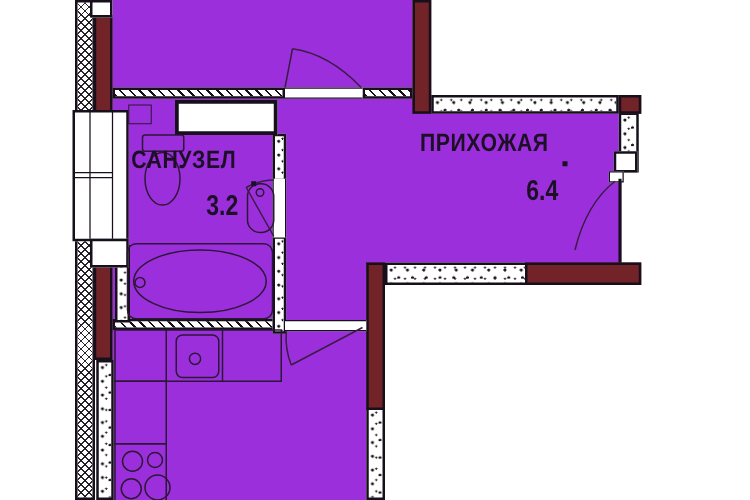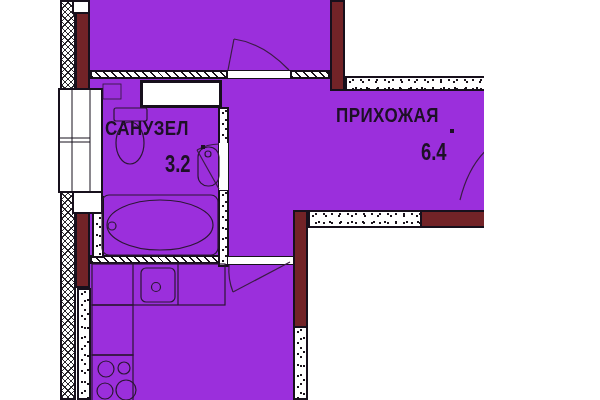--- a/index.html
+++ b/index.html
@@ -1,18 +1,18 @@
 <!DOCTYPE html>
 <html style="--room_fill: #9B2FDC; --wall_brick: #722327; --outline: #17101c; --text: #1d1026; --background: #ffffff;"><head>
 <meta charset="utf-8">
 <style>
   html,body{margin:0;padding:0;background:#fff;}
   #canvas{
     position:relative;width:484px;height:400px;background:var(--background,#fff);
-    overflow:hidden;font-family:"Liberation Sans",sans-serif;
+    overflow:hidden;font-family:"Liberation Sans",sans-serif;padding-left:40px;
   }
   .abs{position:absolute;box-sizing:border-box;}
   .room{background:var(--room_fill,#9B2FDC);}
   .brick{background:var(--wall_brick,#722327);border:2px solid var(--outline,#17101c);}
   .xhatch{
     background-color:#fff;
     background-image:
       repeating-linear-gradient(45deg,rgba(20,16,22,.9) 0 1px,transparent 1px 4.5px),
       repeating-linear-gradient(-45deg,rgba(20,16,22,.9) 0 1px,transparent 1px 4.5px);
     border:2px solid var(--outline,#17101c);

